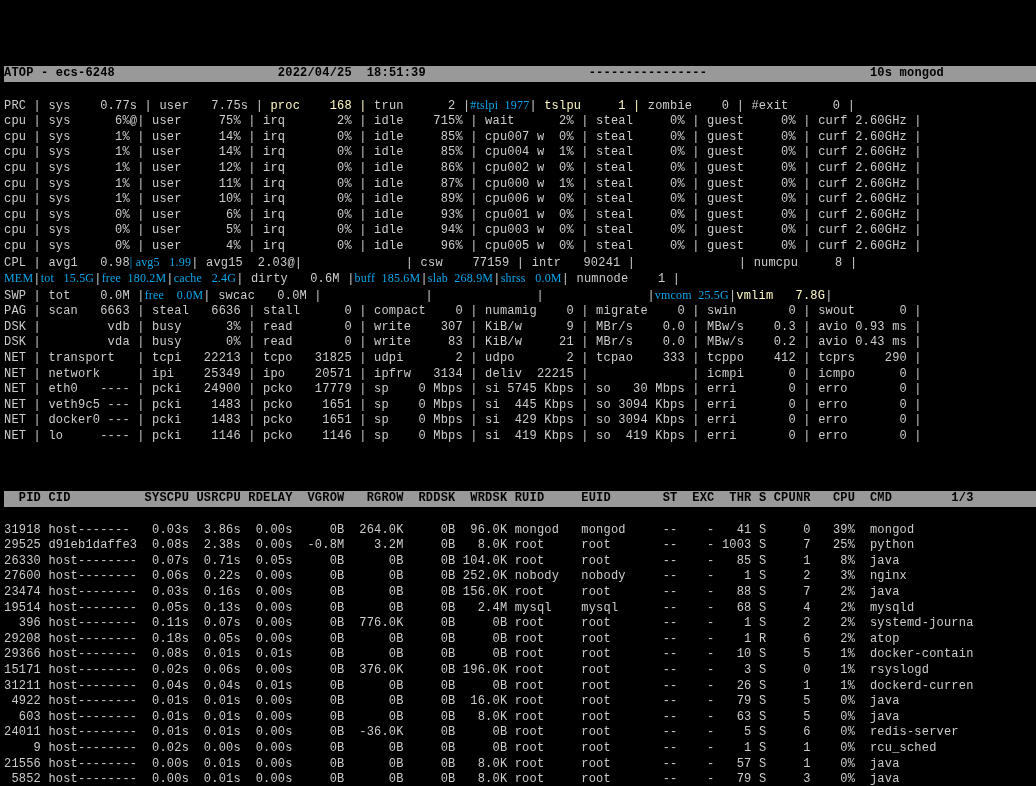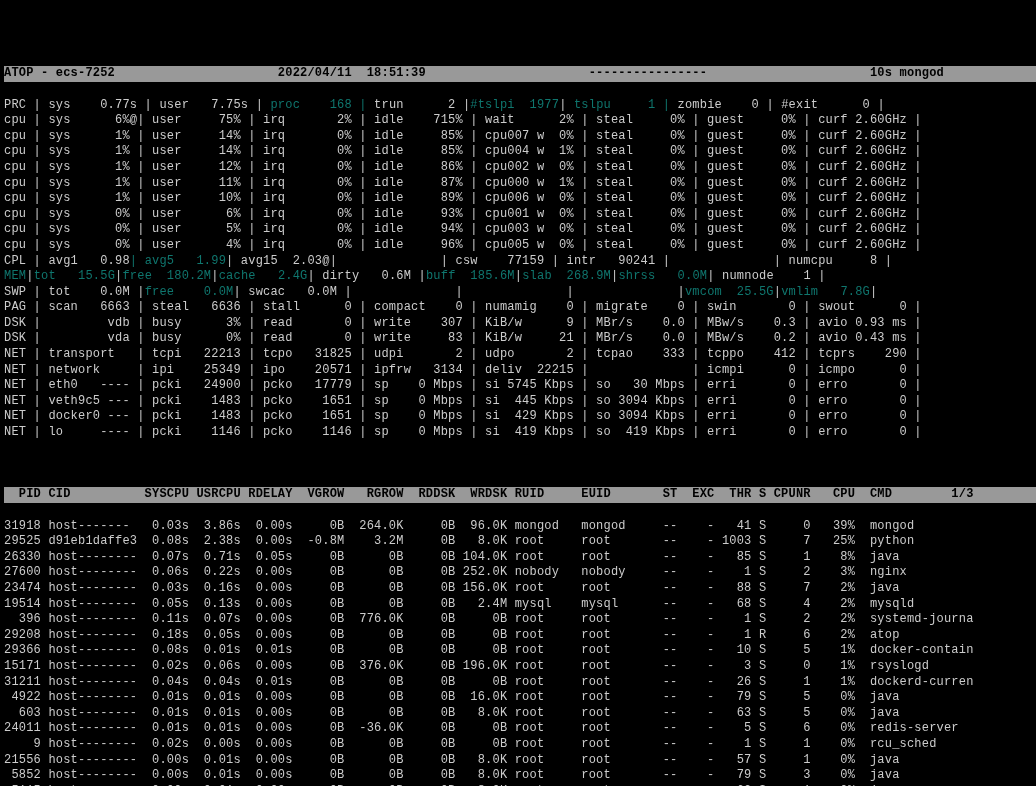--- a/index.html
+++ b/index.html
@@ -17,30 +17,30 @@
 .header-line {
   background: #999;
   color: #000;
   font-weight: bold;
 }
 .proc-header {
   background: #999;
   color: #000;
   font-weight: bold;
 }
-.cyan { color: #0f766e; }
-.green { color: #0f766e; }
+.cyan { color: #0ea5e9; font-family: Liberation Serif, serif; }
+.green { color: #fef9c3; }
 .sysline { display: block; }
 .procline { display: block; }
 </style>
 </head>
 <body>
 
 
 
-<div class="header-line"><span>ATOP - ecs-7252</span>                      <span>2022/04/11  18:51:39</span>                      <span>----------------</span>                      <span>10s mongod</span></div>
+<div class="header-line"><span>ATOP - ecs-6248</span>                      <span>2022/04/25  18:51:39</span>                      <span>----------------</span>                      <span>10s mongod</span></div>
 <div id="syslines"><div class="sysline">PRC | sys    0.77s | user   7.75s | <span class="green">proc    168 | </span>trun      2 |<span class="cyan">#tslpi  1977</span>| <span class="green">tslpu     1 | </span>zombie    0 | #exit      0 |</div><div class="sysline">cpu | sys      6%@| user     75% | irq       2% | idle    715% | wait      2% | steal     0% | guest     0% | curf 2.60GHz |</div><div class="sysline">cpu | sys      1% | user     14% | irq       0% | idle     85% | cpu007 w  0% | steal     0% | guest     0% | curf 2.60GHz |</div><div class="sysline">cpu | sys      1% | user     14% | irq       0% | idle     85% | cpu004 w  1% | steal     0% | guest     0% | curf 2.60GHz |</div><div class="sysline">cpu | sys      1% | user     12% | irq       0% | idle     86% | cpu002 w  0% | steal     0% | guest     0% | curf 2.60GHz |</div><div class="sysline">cpu | sys      1% | user     11% | irq       0% | idle     87% | cpu000 w  1% | steal     0% | guest     0% | curf 2.60GHz |</div><div class="sysline">cpu | sys      1% | user     10% | irq       0% | idle     89% | cpu006 w  0% | steal     0% | guest     0% | curf 2.60GHz |</div><div class="sysline">cpu | sys      0% | user      6% | irq       0% | idle     93% | cpu001 w  0% | steal     0% | guest     0% | curf 2.60GHz |</div><div class="sysline">cpu | sys      0% | user      5% | irq       0% | idle     94% | cpu003 w  0% | steal     0% | guest     0% | curf 2.60GHz |</div><div class="sysline">cpu | sys      0% | user      4% | irq       0% | idle     96% | cpu005 w  0% | steal     0% | guest     0% | curf 2.60GHz |</div><div class="sysline">CPL | avg1   0.98<span class="cyan">| avg5   1.99</span>| avg15  2.03@|              | csw    77159 | intr   90241 |              | numcpu     8 |</div><div class="sysline"><span class="cyan">MEM</span>|<span class="cyan">tot   15.5G</span>|<span class="cyan">free  180.2M</span>|<span class="cyan">cache   2.4G</span>| dirty   0.6M |<span class="cyan">buff  185.6M</span>|<span class="cyan">slab  268.9M</span>|<span class="cyan">shrss   0.0M</span>| numnode    1 |</div><div class="sysline">SWP | tot    0.0M |<span class="cyan">free    0.0M</span>| swcac   0.0M |              |              |              |<span class="cyan">vmcom  25.5G</span>|<span class="green">vmlim   7.8G</span>|</div><div class="sysline">PAG | scan   6663 | steal   6636 | stall      0 | compact    0 | numamig    0 | migrate    0 | swin       0 | swout      0 |</div><div class="sysline">DSK |         vdb | busy      3% | read       0 | write    307 | KiB/w      9 | MBr/s    0.0 | MBw/s    0.3 | avio 0.93 ms |</div><div class="sysline">DSK |         vda | busy      0% | read       0 | write     83 | KiB/w     21 | MBr/s    0.0 | MBw/s    0.2 | avio 0.43 ms |</div><div class="sysline">NET | transport   | tcpi   22213 | tcpo   31825 | udpi       2 | udpo       2 | tcpao    333 | tcppo    412 | tcprs    290 |</div><div class="sysline">NET | network     | ipi    25349 | ipo    20571 | ipfrw   3134 | deliv  22215 |              | icmpi      0 | icmpo      0 |</div><div class="sysline">NET | eth0   ---- | pcki   24900 | pcko   17779 | sp    0 Mbps | si 5745 Kbps | so   30 Mbps | erri       0 | erro       0 |</div><div class="sysline">NET | veth9c5 --- | pcki    1483 | pcko    1651 | sp    0 Mbps | si  445 Kbps | so 3094 Kbps | erri       0 | erro       0 |</div><div class="sysline">NET | docker0 --- | pcki    1483 | pcko    1651 | sp    0 Mbps | si  429 Kbps | so 3094 Kbps | erri       0 | erro       0 |</div><div class="sysline">NET | lo     ---- | pcki    1146 | pcko    1146 | sp    0 Mbps | si  419 Kbps | so  419 Kbps | erri       0 | erro       0 |</div></div>
 <div class="sysline"> </div>
 <div class="proc-header">  PID CID          SYSCPU USRCPU RDELAY  VGROW   RGROW  RDDSK  WRDSK RUID     EUID       ST  EXC  THR S CPUNR   CPU  CMD        1/3</div>
 <div id="proclines"><div class="procline">31918 host-------   0.03s  3.86s  0.00s     0B  264.0K     0B  96.0K mongod   mongod     --    -   41 S     0   39%  mongod</div><div class="procline">29525 d91eb1daffe3  0.08s  2.38s  0.00s  -0.8M    3.2M     0B   8.0K root     root       --    - 1003 S     7   25%  python</div><div class="procline">26330 host--------  0.07s  0.71s  0.05s     0B      0B     0B 104.0K root     root       --    -   85 S     1    8%  java</div><div class="procline">27600 host--------  0.06s  0.22s  0.00s     0B      0B     0B 252.0K nobody   nobody     --    -    1 S     2    3%  nginx</div><div class="procline">23474 host--------  0.03s  0.16s  0.00s     0B      0B     0B 156.0K root     root       --    -   88 S     7    2%  java</div><div class="procline">19514 host--------  0.05s  0.13s  0.00s     0B      0B     0B   2.4M mysql    mysql      --    -   68 S     4    2%  mysqld</div><div class="procline">  396 host--------  0.11s  0.07s  0.00s     0B  776.0K     0B     0B root     root       --    -    1 S     2    2%  systemd-journa</div><div class="procline">29208 host--------  0.18s  0.05s  0.00s     0B      0B     0B     0B root     root       --    -    1 R     6    2%  atop</div><div class="procline">29366 host--------  0.08s  0.01s  0.01s     0B      0B     0B     0B root     root       --    -   10 S     5    1%  docker-contain</div><div class="procline">15171 host--------  0.02s  0.06s  0.00s     0B  376.0K     0B 196.0K root     root       --    -    3 S     0    1%  rsyslogd</div><div class="procline">31211 host--------  0.04s  0.04s  0.01s     0B      0B     0B     0B root     root       --    -   26 S     1    1%  dockerd-curren</div><div class="procline"> 4922 host--------  0.01s  0.01s  0.00s     0B      0B     0B  16.0K root     root       --    -   79 S     5    0%  java</div><div class="procline">  603 host--------  0.01s  0.01s  0.00s     0B      0B     0B   8.0K root     root       --    -   63 S     5    0%  java</div><div class="procline">24011 host--------  0.01s  0.01s  0.00s     0B  -36.0K     0B     0B root     root       --    -    5 S     6    0%  redis-server</div><div class="procline">    9 host--------  0.02s  0.00s  0.00s     0B      0B     0B     0B root     root       --    -    1 S     1    0%  rcu_sched</div><div class="procline">21556 host--------  0.00s  0.01s  0.00s     0B      0B     0B   8.0K root     root       --    -   57 S     1    0%  java</div><div class="procline"> 5852 host--------  0.00s  0.01s  0.00s     0B      0B     0B   8.0K root     root       --    -   79 S     3    0%  java</div><div class="procline"> 5115 host--------  0.00s  0.01s  0.00s     0B      0B     0B   8.0K root     root       --    -   62 S     1    0%  java</div></div>
 
 
 
 
 </body></html>

